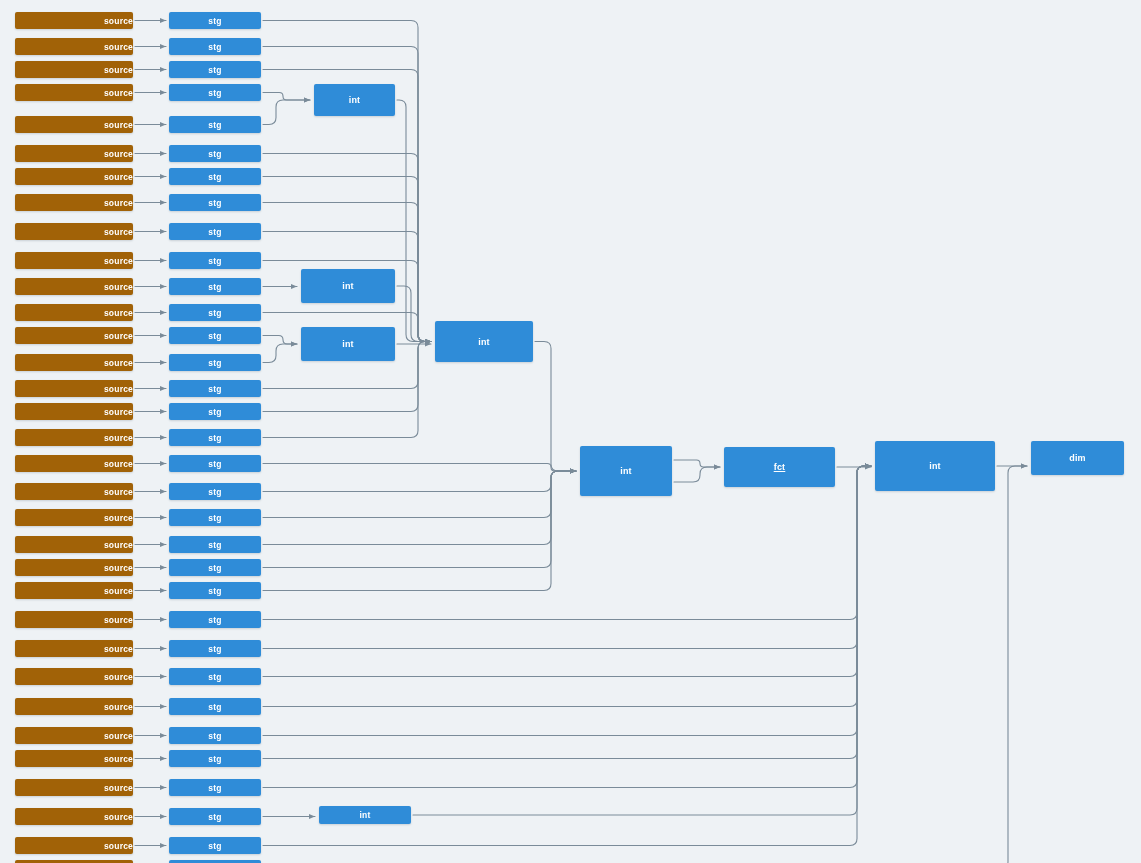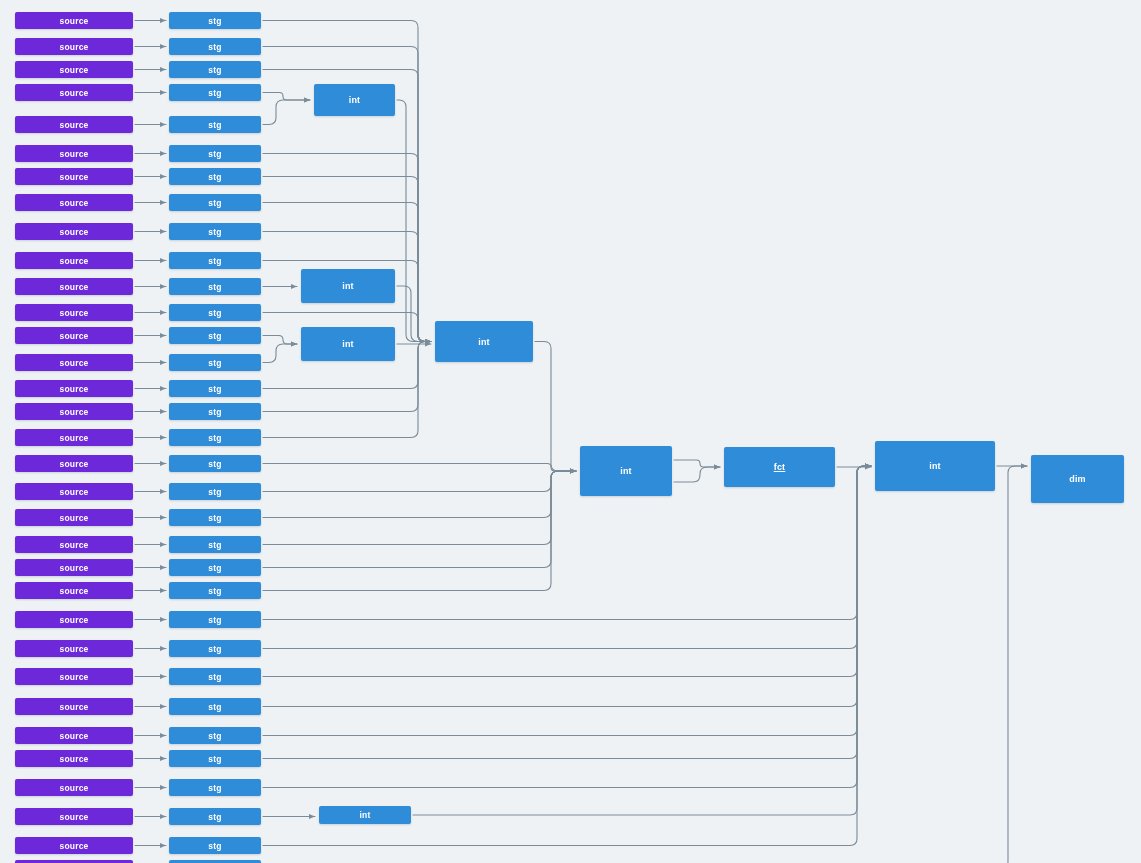--- a/index.html
+++ b/index.html
@@ -15,21 +15,21 @@
     display:flex;align-items:center;justify-content:center;
     color:#ffffff;
     font-size:8.5px;
     font-weight:bold;
     letter-spacing:.2px;
     border-radius:2px;
     box-shadow:0 1px 2px rgba(40,60,80,.18);
     white-space:nowrap;
     user-select:none;
   }
-  .node.source{background:#6d28d9;}
+  .node.source{background:#a16207;justify-content:flex-end;}
   .node.stg,.node.int,.node.fct,.node.dim{background:#2f8cd8;}
   .node.big{font-size:9px;}
 </style>
 </head>
 <body>
 
 <div id="canvas">
   <svg class="edges" viewBox="0 0 1141 863">
     <defs>
       <marker id="ah" markerWidth="7" markerHeight="7" refX="6" refY="3" orient="auto" markerUnits="userSpaceOnUse">
@@ -326,17 +326,17 @@
       </div>
       <div class="node int big" style="left: 875px; top: 441px; width: 120px; height: 50px;">
         <span>int</span>
       </div>
       <div class="node int" style="left: 319px; top: 806px; width: 92px; height: 18px;">
         <span>int</span>
       </div>
       <div class="node fct big" style="left: 724px; top: 447px; width: 111px; height: 40px; text-decoration: underline;">
         <span>fct</span>
       </div>
-      <div class="node dim big" style="left: 1031px; top: 455px; width: 93px; height: 48px;">
+      <div class="node dim big" style="left: 1031px; top: 441px; width: 93px; height: 34px;">
         <span>dim</span>
       </div>
     </div>
 </div>
 
 </body></html>

